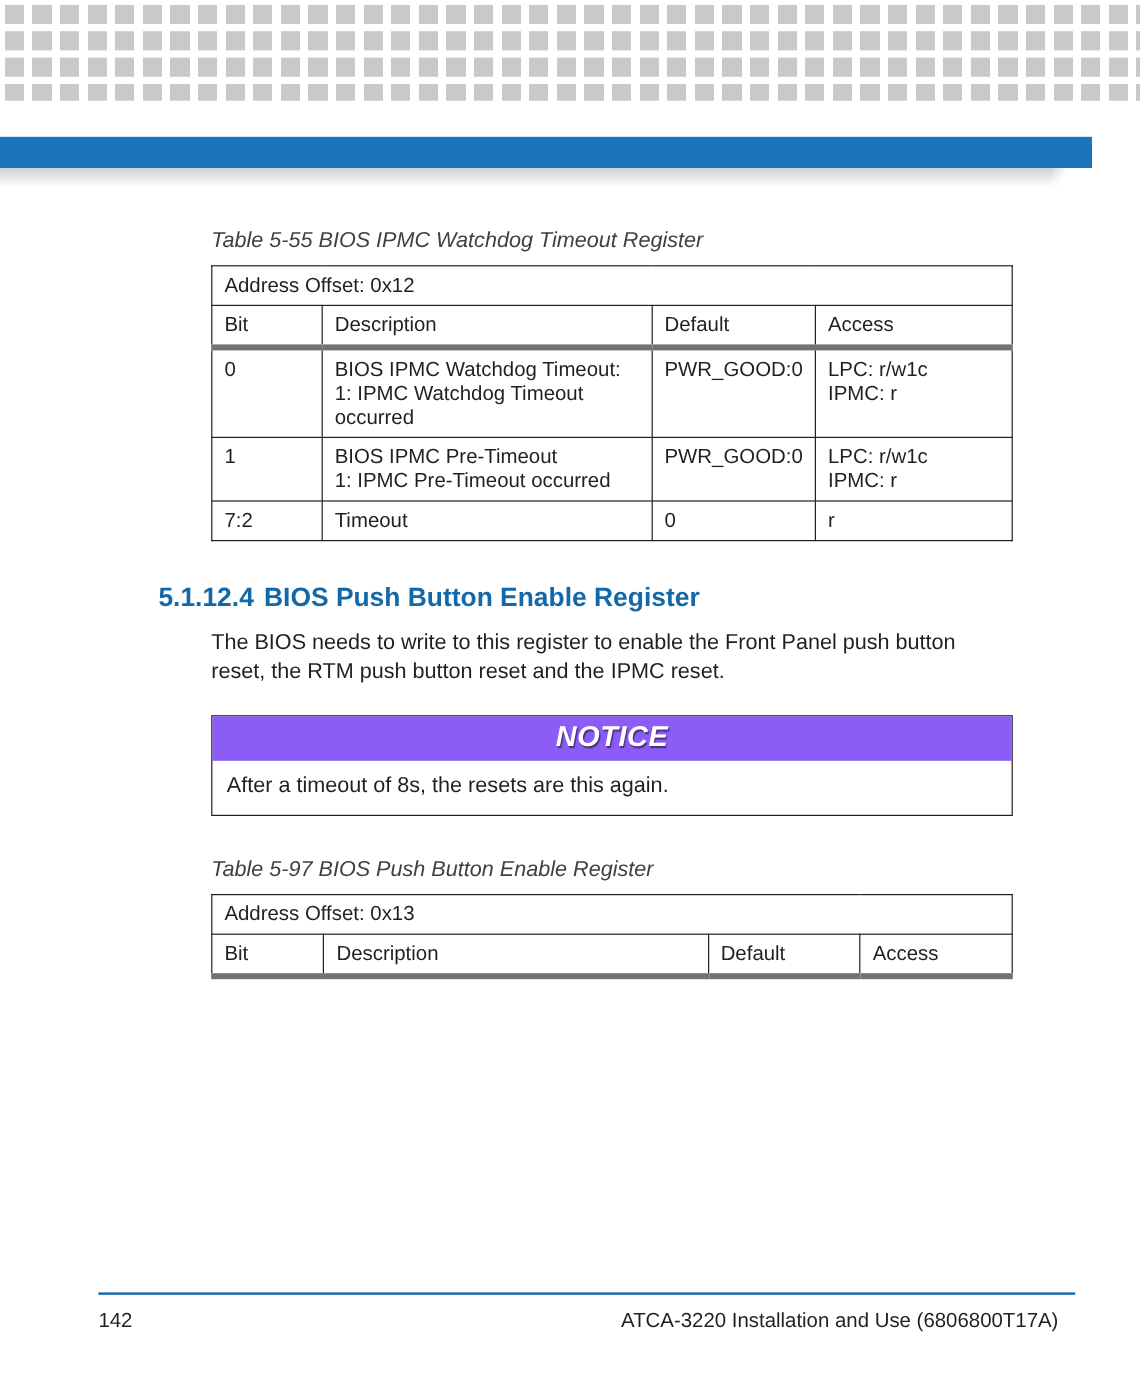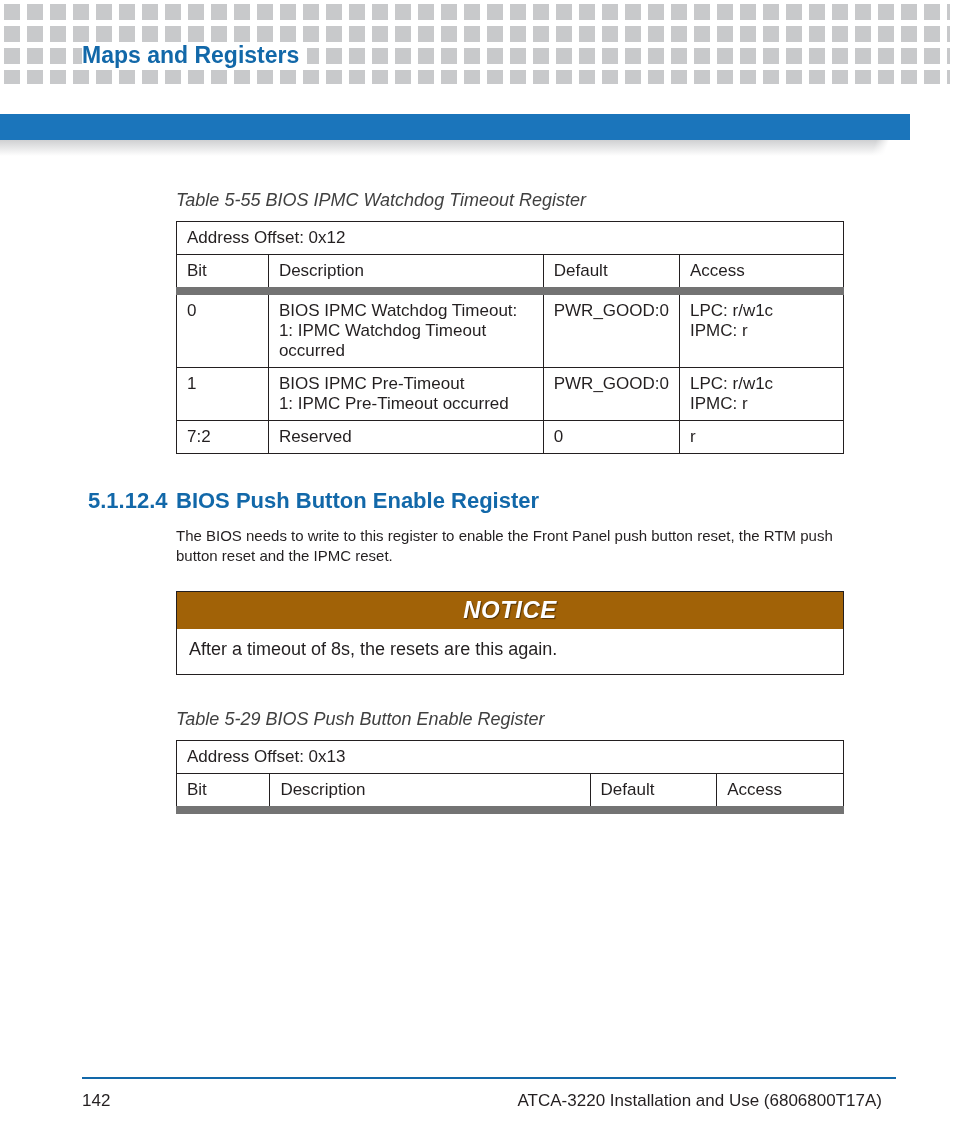--- a/index.html
+++ b/index.html
@@ -93,54 +93,55 @@
     padding-left: 24px;
   }
   table.reg td, table.reg th {
     border: 1px solid #231f20;
     padding: 6px 10px;
     text-align: left;
     vertical-align: top;
     font-weight: 400;
   }
   table.reg .hdr-row td {
-    border-bottom: 8px solid #737373;
+    border-bottom: 5px solid #737373;
   }
   table.reg .addr-row td {
     border-bottom: 1px solid #231f20;
   }
 
   .section-row {
     display: flex;
     align-items: baseline;
     margin: 10px 0 12px -88px;
   }
   .section-num {
     color: #1268a9;
     font-weight: 700;
     font-size: 22px;
     width: 88px;
+    margin-left: 44px;
   }
   .section-title {
     color: #1268a9;
     font-weight: 700;
     font-size: 22px;
   }
   .body-text {
-    font-size: 15px;
+    font-size: 18px;
     line-height: 1.35;
     margin: 0 0 24px 0;
   }
 
   .notice-box {
     border: 1px solid #231f20;
     margin: 0 0 34px 0;
   }
   .notice-header {
-    background: #a16207;
+    background: #8b5cf6;
     color: #fff;
     font-style: italic;
     font-weight: 700;
     text-align: center;
     font-size: 24px;
     padding: 4px 0 5px;
     letter-spacing: 0.5px;
     text-shadow: 1px 1px 1px rgba(0,0,0,0.5);
   }
   .notice-body {
@@ -182,21 +183,20 @@
 <body>
 
 <div class="page">
   <div class="dot-rows">
     <div class="row"></div>
     <div class="row"></div>
     <div class="row"></div>
     <div class="row"></div>
   </div>
 
-  <div class="header-title">Maps and Registers</div>
 
   <div class="blue-bar"></div>
   <div class="grey-wedge2"></div>
 
   <div class="content">
     <p class="table-caption">Table 5-55 BIOS IPMC Watchdog Timeout Register</p>
 
     <table class="reg t55">
       <colgroup>
           <col class="c1">
@@ -225,39 +225,39 @@
       <tr>
         <td>1</td>
         <td style="white-space:pre-line">BIOS IPMC Pre-Timeout
 1: IPMC Pre-Timeout occurred</td>
         <td>PWR_GOOD:0</td>
         <td style="white-space:pre-line">LPC: r/w1c
 IPMC: r</td>
       </tr>
       <tr>
         <td>7:2</td>
-        <td>Reserved</td>
+        <td>Timeout</td>
         <td>0</td>
         <td>r</td>
       </tr>
     </tbody>
       </table>
 
     <div class="section-row">
       <div class="section-num">5.1.12.4</div>
       <div class="section-title">BIOS Push Button Enable Register</div>
     </div>
     <p class="body-text">The BIOS needs to write to this register to enable the Front Panel push button reset, the RTM push button reset and the IPMC reset.</p>
 
     <div class="notice-box">
       <div class="notice-header">NOTICE</div>
       <div class="notice-body">After a timeout of 8s, the resets are this again.</div>
     </div>
 
-    <p class="table-caption">Table 5-29 BIOS Push Button Enable Register</p>
+    <p class="table-caption">Table 5-97 BIOS Push Button Enable Register</p>
 
     <table class="reg t56" style="margin-bottom:0">
       <colgroup>
           <col class="c1">
           <col class="c2">
           <col class="c3">
           <col class="c4">
         </colgroup>
       <tbody>
           <tr class="addr-row">

